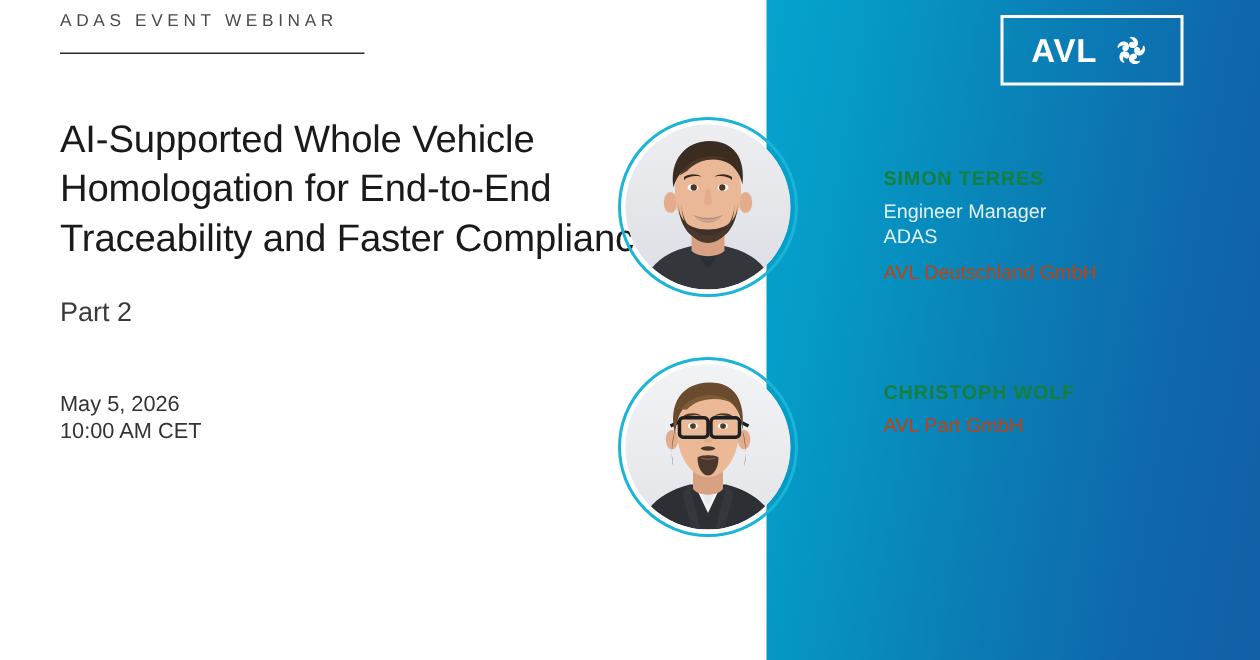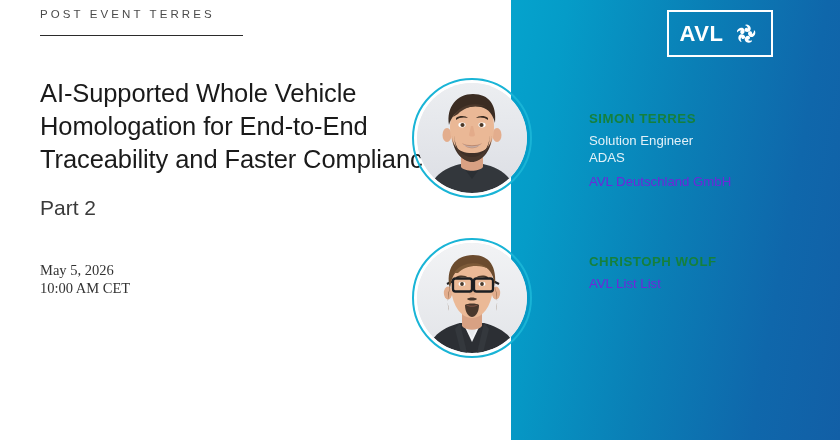--- a/index.html
+++ b/index.html
@@ -27,21 +27,21 @@
     width: 329px;
     height: 440px;
     background: linear-gradient(100deg, #05a3cd 0%, #059cc8 14%, #0a7fb6 48%, #0f67ab 78%, #125fa6 100%);
   }
 
   
   #logo-box {
     position: absolute;
     left: 667px;
     top: 10px;
-    width: 106px;
+    width: 122px;
     height: 47px;
     border: 2px solid #ffffff;
     box-sizing: border-box;
     display: flex;
     align-items: center;
     justify-content: center;
   }
   #logo-inner {
     display: flex;
     align-items: center;
@@ -84,34 +84,33 @@
     font-size: 25.5px;
     line-height: 33px;
     font-weight: normal;
     letter-spacing: -0.1px;
   }
   #subtitle {
     position: absolute;
     left: 40px;
     top: 198px;
     color: #3a3a3a;
-    font-size: 21px;
+    font-size: 18px;
     line-height: 20px;
     font-weight: normal;
   }
   #datetime {
     position: absolute;
     left: 40px;
     top: 261px;
     color: #333333;
     font-size: 14.5px;
     line-height: 18px;
     font-weight: normal;
     white-space: pre-line;
-    font-family: Liberation Serif, serif;
   }
 
   
   .speaker-photo-wrap {
     position: absolute;
     width: 120px;
     height: 120px;
   }
   .speaker-ring {
     position: absolute;
@@ -149,21 +148,21 @@
   }
   .speaker-role {
     color: #e2f1f8;
     font-size: 13.2px;
     line-height: 16.5px;
     font-weight: normal;
     white-space: pre-line;
     margin-bottom: 8px;
   }
   .speaker-company {
-    color: #6d28d9;
+    color: #c2410c;
     font-size: 13.2px;
     line-height: 16.5px;
     font-weight: normal;
   }
 
   #speaker-1-photo { left: 412px; top: 78px; }
   #speaker-2-photo { left: 412px; top: 238px; }
   #speaker-1-text  { top: 110px; }
   #speaker-2-text  { top: 253px; }
 </style>
@@ -196,21 +195,21 @@
               <g transform="rotate(288)">
                 <path d="M 0,-34 C 10,-34 17,-27 17,-19 C 17,-12 11,-7 4,-7 C -1,-7 -5,-10 -5,-15 C -5,-19 -2,-22 2,-22 C 4,-22 6,-21 7,-19 C 6,-26 2,-30 -4,-31 Z"></path>
               </g>
             </g>
           </g>
         </svg>
       </span>
     </div>
   </div>
 
-  <div id="eyebrow">POST EVENT TERRES</div>
+  <div id="eyebrow">ADAS EVENT WEBINAR</div>
   <div id="eyebrow-rule"></div>
 
   <h1 id="title">AI-Supported Whole Vehicle Homologation for End-to-End Traceability and Faster Compliance</h1>
   <div id="subtitle">Part 2</div>
   <div id="datetime">May 5, 2026
 10:00 AM CET</div>
 
   <div id="speaker-1-photo" class="speaker-photo-wrap">
     <div class="speaker-photo">
       <svg width="110" height="110" viewBox="0 0 110 110">
@@ -255,21 +254,21 @@
           <path d="M 32,42 C 29,24 40,11 56,11 C 72,11 80,22 78,40 C 76,32 72,26 64,24 C 55,22 44,25 38,31 C 35,34 33,38 32,42 Z" fill="#3b2c22"></path>
           <path d="M 36,34 C 42,22 58,18 70,24 C 62,21 48,23 41,31 Z" fill="#4c382b"></path>
         </g>
       </svg>
     </div>
     <div class="speaker-ring"></div>
   </div>
 
   <div id="speaker-1-text" class="speaker-text">
     <div class="speaker-name">SIMON TERRES</div>
-    <div class="speaker-role">Solution Engineer
+    <div class="speaker-role">Engineer Manager
 ADAS</div>
     <div class="speaker-company">AVL Deutschland GmbH</div>
   </div>
 
   <div id="speaker-2-photo" class="speaker-photo-wrap">
     <div class="speaker-photo">
       <svg width="110" height="110" viewBox="0 0 110 110">
         <defs>
           <clipPath id="c2">
               <circle cx="55" cy="55" r="55"></circle>
@@ -325,16 +324,16 @@
           <path d="M 78,44 C 80,54 81,62 79,68 C 81,58 80,50 78,44 Z" fill="#6b4b2e"></path>
           <path d="M 37,30 C 44,19 62,17 72,26 C 63,21 48,22 41,30 Z" fill="#7d5a38"></path>
         </g>
       </svg>
     </div>
     <div class="speaker-ring"></div>
   </div>
 
   <div id="speaker-2-text" class="speaker-text">
     <div class="speaker-name">CHRISTOPH WOLF</div>
-    <div class="speaker-company">AVL List List</div>
+    <div class="speaker-company">AVL Part GmbH</div>
   </div>
 
 </div>
 
 </body></html>

